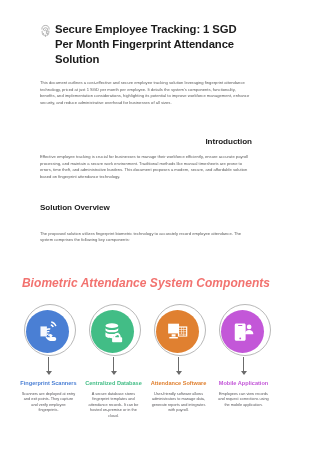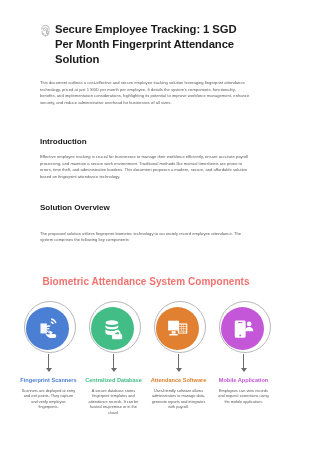--- a/index.html
+++ b/index.html
@@ -51,35 +51,36 @@
   }
   .intro-para { margin-top: 13px; }
 
   .sec-h {
     font-size: 8.1px;
     font-weight: bold;
     color: #1b1b1b;
     letter-spacing: -0.05px;
   }
   .sec-intro { margin-top: 30px; }
-  .sec-intro .sec-h { margin-bottom: 8px; }
+  .sec-intro .sec-h { margin-bottom: 8px; text-align: right; }
   .sec-overview { margin-top: 22px; }
   .sec-overview .sec-h { margin-bottom: 19px; }
 
   
   .info {
     margin-top: 32px;
     padding: 0 14px;
   }
   .info-title {
     text-align: center;
-    font-size: 10px;
+    font-size: 12px;
     font-weight: bold;
     color: #f2726f;
     letter-spacing: 0.05px;
+    font-style: italic;
   }
 
   .circle-row {
     margin-top: 14px;
     display: flex;
     justify-content: center;
     gap: 4px;
   }
   .node {
     width: 61px;

